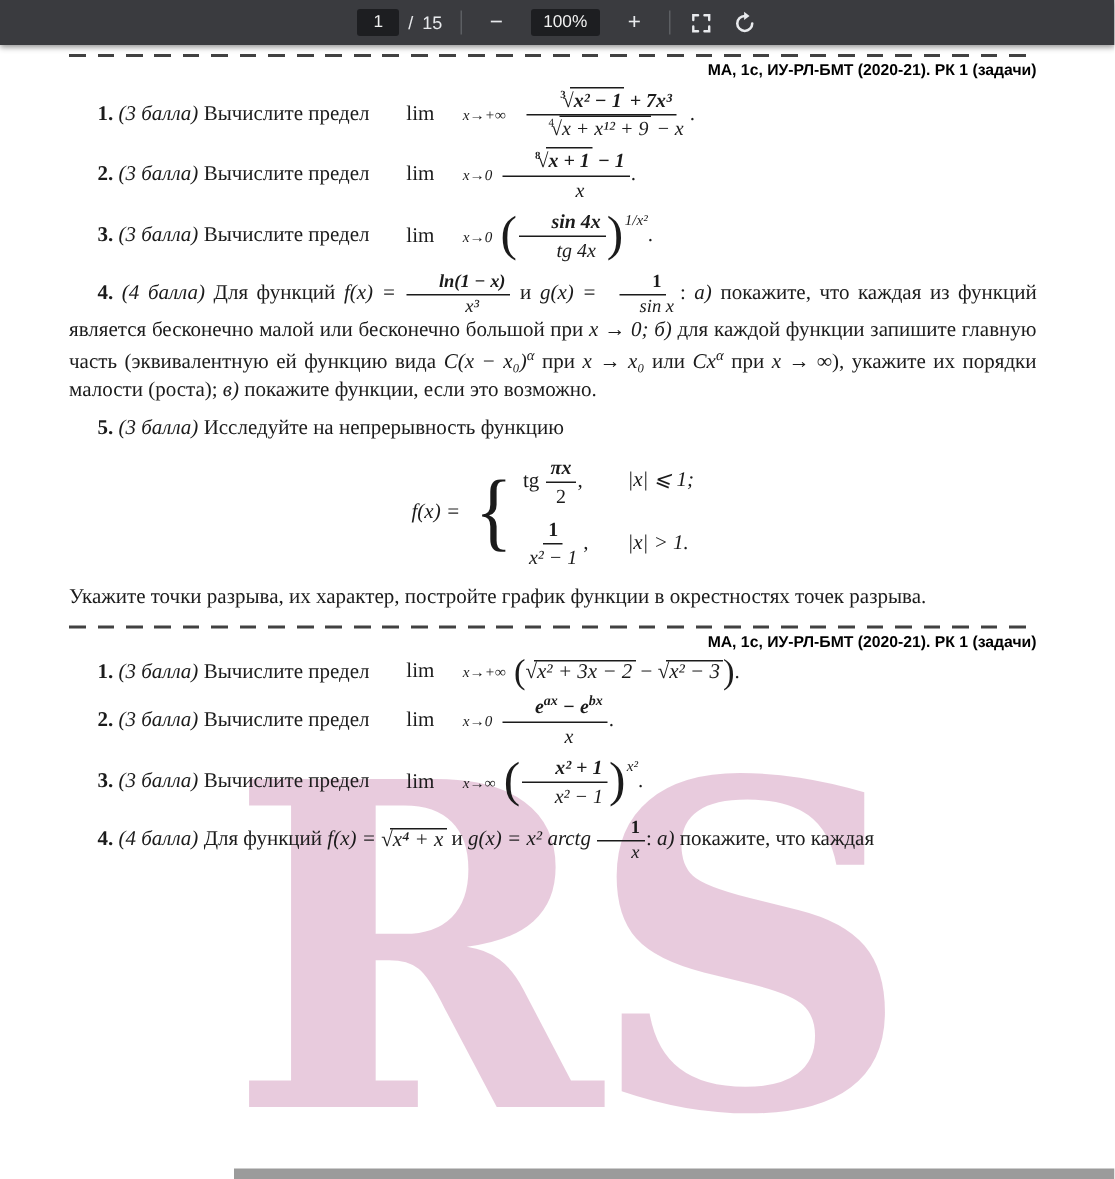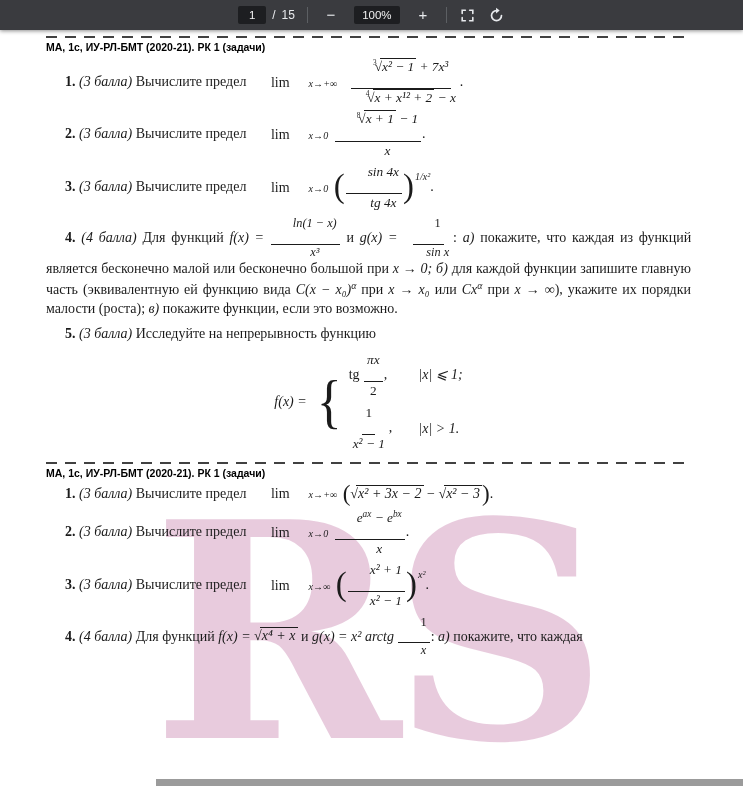--- a/index.html
+++ b/index.html
@@ -26,37 +26,37 @@
   .tb-sep{width:1px;height:16px;background:#5c5f63;}
   .tb-icon{display:inline-flex;align-items:center;cursor:pointer;}
   
   .sheet{
     position:relative;z-index:1;
     padding:36px 52px 0 46px;
     font-size:14px;line-height:1.35;
   }
   .cutline{height:2px;background:repeating-linear-gradient(to right,#414141 0 11px,transparent 11px 19px);}
   .hdr{
-    margin-top:3px;text-align:left;
+    margin-top:3px;text-align:right;
     font-family:"Liberation Sans","DejaVu Sans",sans-serif;
     font-weight:bold;font-size:10.5px;line-height:13px;color:#000;
   }
   .title{margin:7px 0 5px;text-align:center;font-weight:bold;font-size:16px;line-height:20px;}
   .prob{margin:5px 0;text-indent:19px;}
   .para{margin:6px 0;text-indent:19px;text-align:justify;}
   .noindent{text-indent:0;}
   .pnum{font-weight:bold;}
   .pts{font-style:italic;}
   .mv{font-style:italic;}
   .fn{font-style:normal;}
   
   .lim{display:inline-flex;flex-direction:row;align-items:center;vertical-align:middle;line-height:1;margin:0 2px;}
   .lim .l2{font-size:0.72em;margin-top:2px;}
   .fr{display:inline-flex;flex-direction:column;align-items:center;vertical-align:middle;text-align:center;font-size:0.95em;line-height:1.22;margin:0 1px;}
-  .fr .nu{display:block;border-bottom:1px solid currentColor;padding:0 3px 13px;}
+  .fr .nu{display:block;border-bottom:1px solid currentColor;padding:0 3px 1px;font-weight:bold;}
   .fr .de{display:block;padding:1px 3px 0;}
   .fr-sm{font-size:0.88em;line-height:1.12;}
   .rt{white-space:nowrap;}
   .rt .ix{font-size:0.55em;font-style:normal;vertical-align:0.8em;margin-right:-2px;}
   .rt .sg{font-style:normal;letter-spacing:-1px;margin-right:-1px;}
   .rt .rd{border-top:1px solid currentColor;padding:0 2px;}
   sup.msup{font-size:0.7em;vertical-align:0.55em;font-style:italic;}
   .bp{font-size:1.65em;line-height:0;vertical-align:-0.14em;font-weight:400;font-style:normal;}
   .bp2{font-size:2.35em;line-height:0;vertical-align:-0.18em;font-weight:300;font-style:normal;}
   sup.bexp{font-size:0.72em;font-style:italic;vertical-align:1.05em;margin-left:1px;}
@@ -117,21 +117,21 @@
   <div class="prob">
     <span class="pnum">1.</span>
     <span class="pts">(3 балла)</span>
     <span>Вычислите предел</span>
     <span class="lim">
         <span>lim</span>
         <span class="l2 mv">x→+∞</span>
       </span>
     <span class="fr">
         <span class="nu"><span class="rt"><sup class="ix">3</sup><span class="sg">√</span><span class="rd mv">x² − 1</span></span> <span class="mv">+ 7x³</span></span>
-        <span class="de"><span class="rt"><sup class="ix">4</sup><span class="sg">√</span><span class="rd mv">x + x¹² + 2</span></span> <span class="mv">− x</span></span>
+        <span class="de"><span class="rt"><sup class="ix">4</sup><span class="sg">√</span><span class="rd mv">x + x¹² + 9</span></span> <span class="mv">− x</span></span>
       </span><span>.</span>
   </div>
 
   <div class="prob">
     <span class="pnum">2.</span>
     <span class="pts">(3 балла)</span>
     <span>Вычислите предел</span>
     <span class="lim">
         <span>lim</span>
         <span class="l2 mv">x→0</span>
@@ -207,20 +207,23 @@
           <span><span class="fr">
                 <span class="nu">1</span>
                 <span class="de mv">x² − 1</span>
               </span><span>,</span></span>
           <span class="mv">|x| &gt; 1.</span>
         </span>
       </span>
     </span>
   </div>
 
+  <div class="para noindent">
+    <span>Укажите точки разрыва, их характер, постройте график функции в окрестностях точек разрыва.</span>
+  </div>
 
 
   <div class="cutline cut2"></div>
   <div class="hdr">МА, 1с, ИУ-РЛ-БМТ (2020-21). РК 1 (задачи)</div>
 
   <div class="prob">
     <span class="pnum">1.</span>
     <span class="pts">(3 балла)</span>
     <span>Вычислите предел</span>
     <span class="lim">

